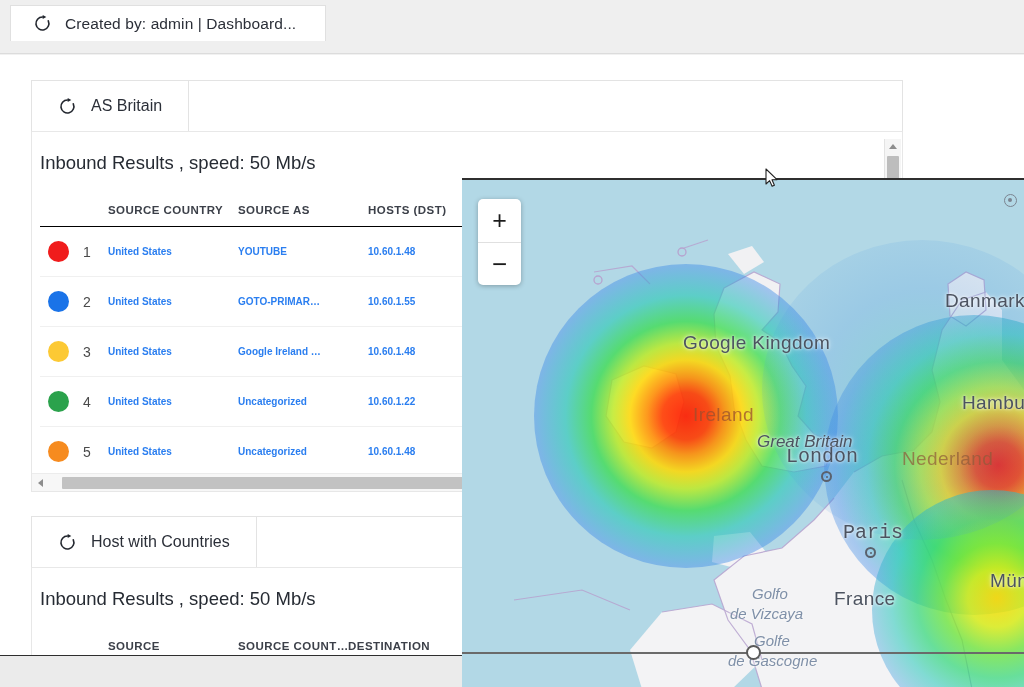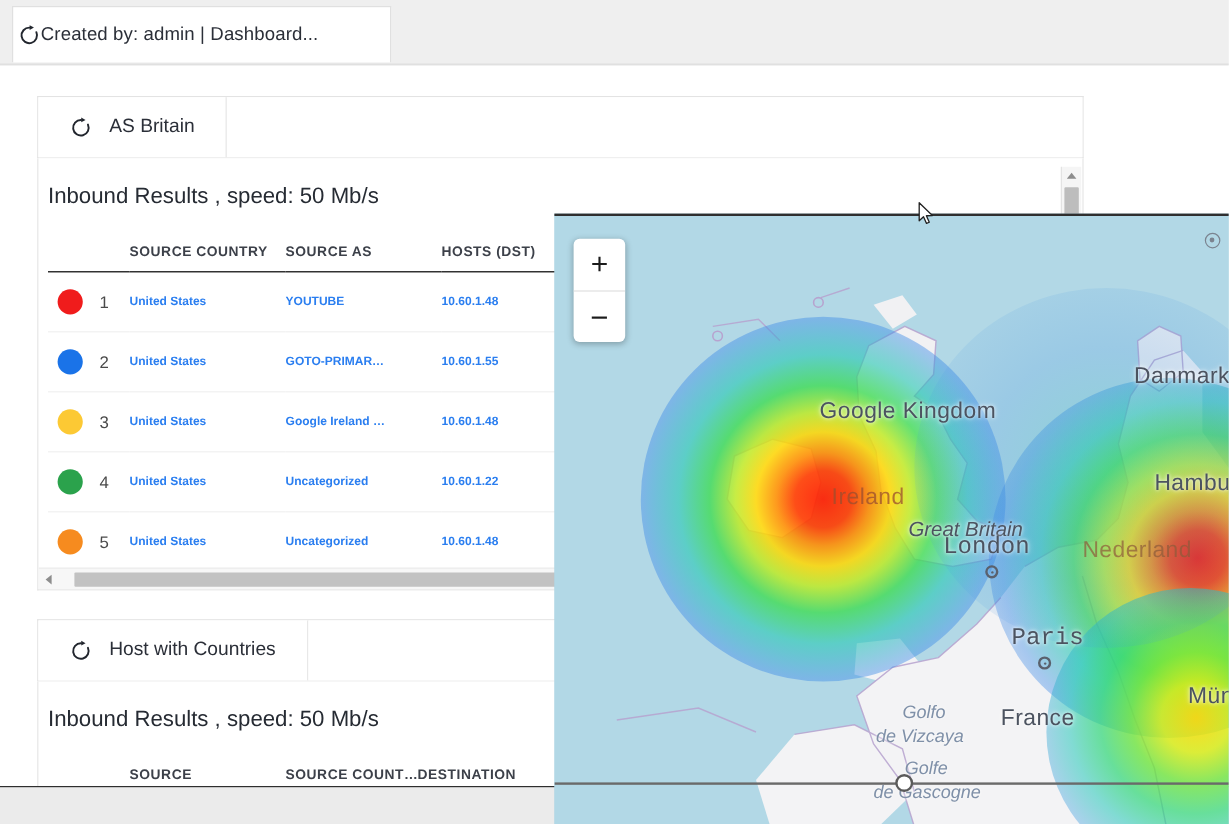--- a/index.html
+++ b/index.html
@@ -16,23 +16,23 @@
   
   .top-strip {
     position: absolute; left: 0; top: 0; width: 1024px; height: 55px;
     background: #f1f1f1;
   }
   .top-strip-bg {
     position: absolute; left: 0; top: 0; width: 1024px; height: 54px;
     background: #efefef; border-bottom: 1px solid #dcdcdc;
   }
   .top-tab {
-    position: absolute; left: 10px; top: 5px; width: 316px; height: 47px;
+    position: absolute; left: 10px; top: 5px; width: 316px; height: 36px;
     background: #ffffff; border: 1px solid #e0e0e0; border-bottom: none;
-    display: flex; align-items: center; padding-left: 4px; 
+    display: flex; align-items: center; padding-left: 22px; gap: 13px;
   }
   .top-tab-label {
     font-size: 15.5px; color: #2b2f38; letter-spacing: .1px; white-space: nowrap;
   }
 
   
   .refresh-ico { display: block; flex: 0 0 auto; }
   .refresh-ico svg { display: block; }
   .panel-tabbar {
     position: absolute; height: 52px; background: #ffffff;
@@ -449,21 +449,21 @@
              rgba(40,200,185,.56) 58%, rgba(60,145,230,.36) 74%,
              rgba(80,115,220,0) 100%);"></div>
 
       <div class="heat" style="left:300px; top:60px; width:320px; height:300px;
            background: radial-gradient(circle at 50% 50%,
              rgba(60,200,170,.30) 0%, rgba(70,150,225,.22) 45%,
              rgba(90,120,220,0) 100%);"></div>
 
       <div class="map-label lbl-country" style="left:221px; top:152px;">Google Kingdom</div>
       <div class="map-label lbl-country" style="left:192px; top:224px; color:#9c4f2e; text-shadow:none; opacity:.75;margin-left:39px;">Ireland</div>
-      <div class="map-label lbl-country" style="left:483px; top:123px;">Danmark</div>
+      <div class="map-label lbl-country" style="left:483px; top:110px;">Danmark</div>
       <div class="map-label lbl-country" style="left:500px; top:212px;">Hamburg</div>
       <div class="map-label lbl-country" style="left:440px; top:268px; color:#8e5b3a; text-shadow:none; opacity:.7;">Nederland</div>
       <div class="map-label lbl-region" style="left:295px; top:252px;">Great Britain</div>
       <div class="map-label lbl-city" style="left:324px; top:265px;">London</div>
       <div class="city-dot" style="left:359px; top:291px;"></div>
 
       <div class="map-label lbl-city" style="left:381px; top:341px;">Paris</div>
       <div class="city-dot" style="left:403px; top:367px;"></div>
 
       <div class="map-label lbl-country" style="left:372px; top:408px;">France</div>

